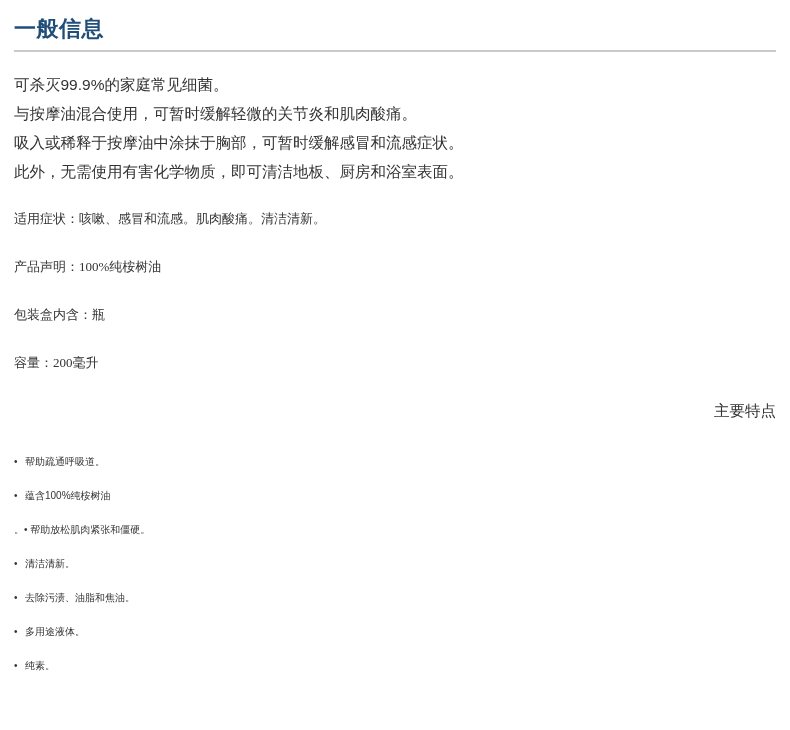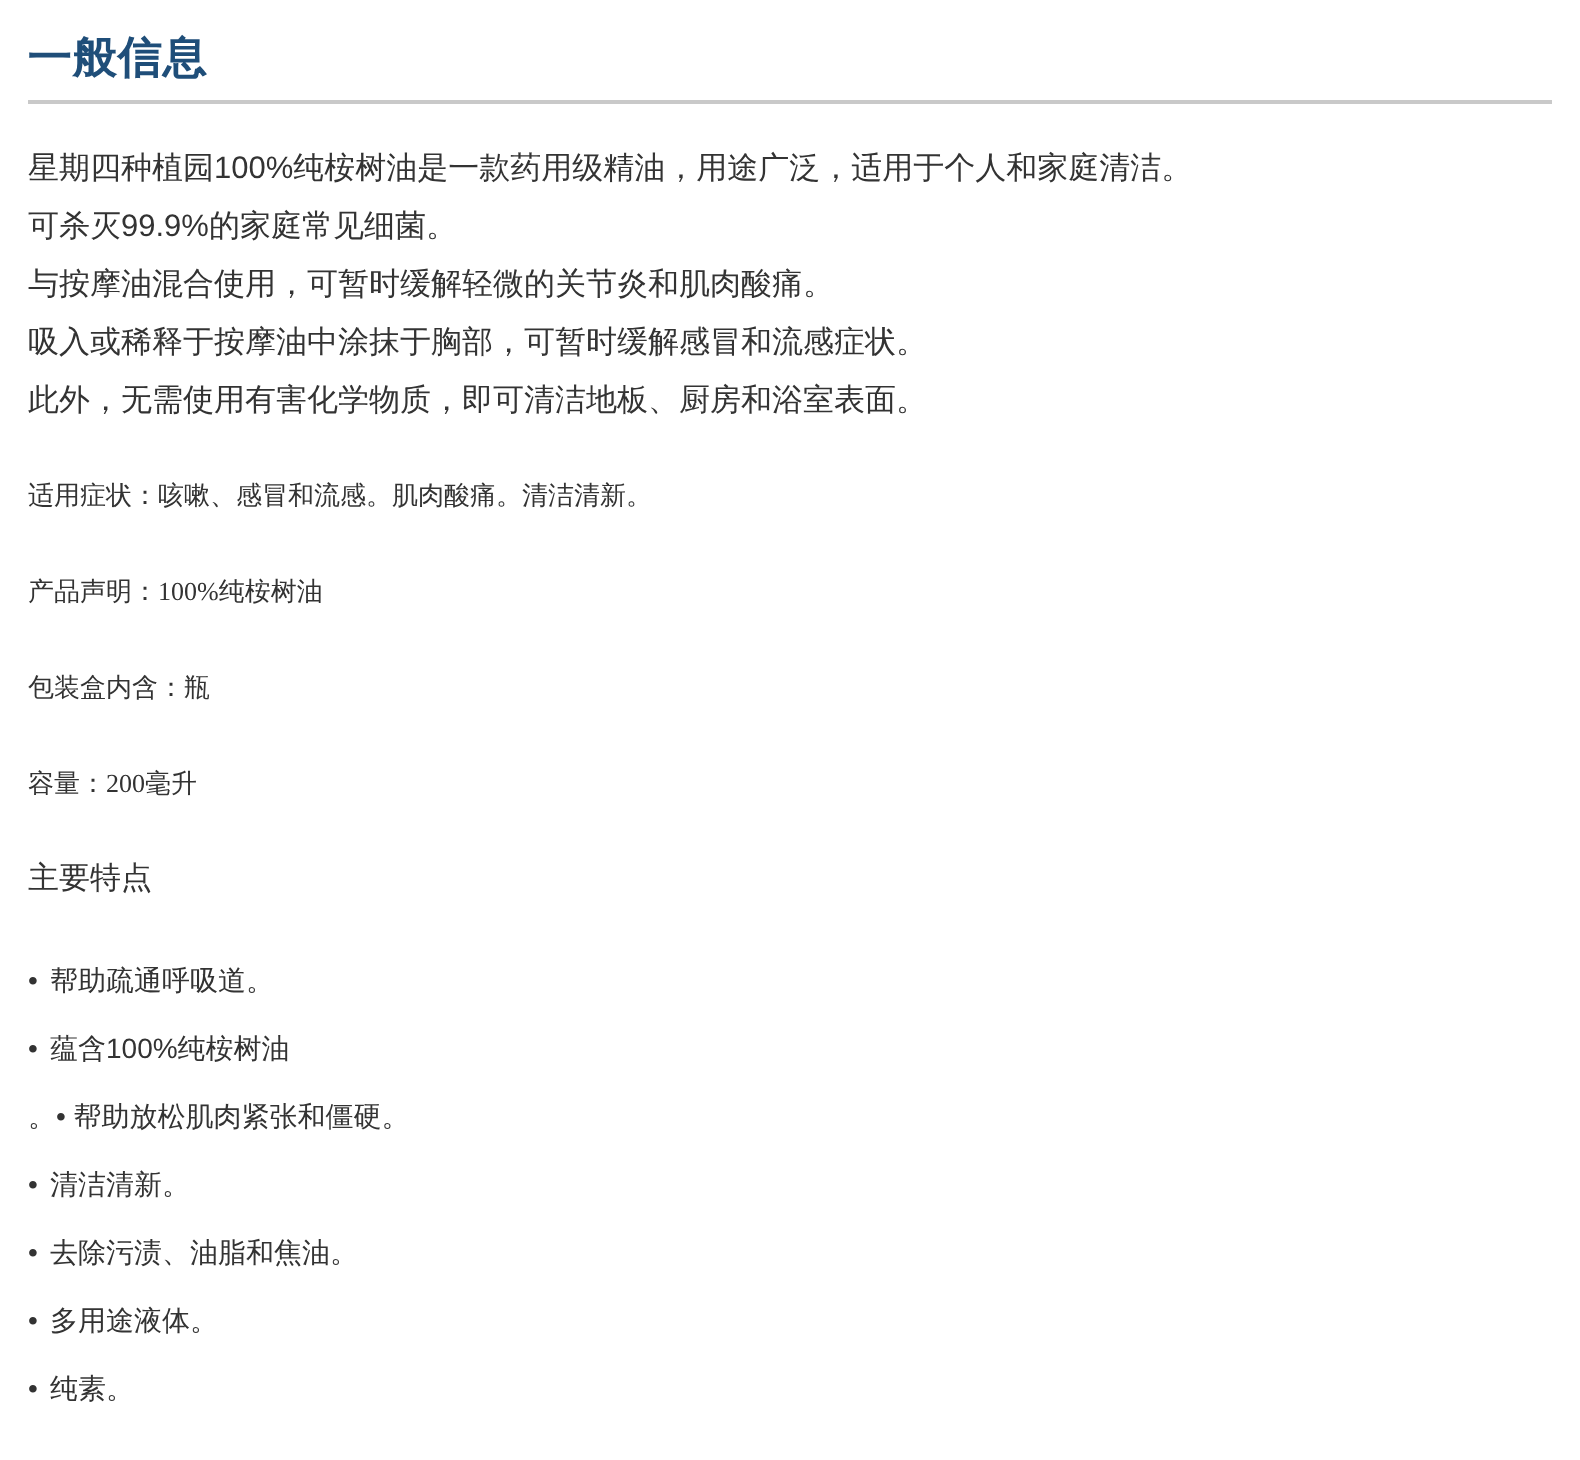--- a/index.html
+++ b/index.html
@@ -46,48 +46,48 @@
     line-height: 29px;
     color: #333333;
     margin: 0 0 19px 0;
     font-family: Liberation Serif, serif;
   }
   .features-title {
     font-size: 15.5px;
     line-height: 29px;
     color: #333333;
     margin: 0 0 22px 0;
+    text-align: right;
   }
   .bullet-list {
     margin: 0;
     padding: 0;
     list-style: none;
   }
   .bullet-item {
-    font-size: 14px;
+    font-size: 10px;
     line-height: 29px;
     color: #333333;
     margin-bottom: 5px;
   }
   .bullet-dot {
     display: inline-block;
     width: 11px;
   }
 </style>
 </head>
 <body>
 
 <div class="page">
 
   <h2 class="section-title">一般信息</h2>
 
   <div class="divider"></div>
 
   <div class="para-block">
-    <div class="para-line">星期四种植园100%纯桉树油是一款药用级精油，用途广泛，适用于个人和家庭清洁。</div>
     <div class="para-line">可杀灭99.9%的家庭常见细菌。</div>
     <div class="para-line">与按摩油混合使用，可暂时缓解轻微的关节炎和肌肉酸痛。</div>
     <div class="para-line">吸入或稀释于按摩油中涂抹于胸部，可暂时缓解感冒和流感症状。</div>
     <div class="para-line">此外，无需使用有害化学物质，即可清洁地板、厨房和浴室表面。</div>
   </div>
 
   <p class="para">适用症状：咳嗽、感冒和流感。肌肉酸痛。清洁清新。</p>
 
   <p class="para">产品声明：100%纯桉树油</p>
 

